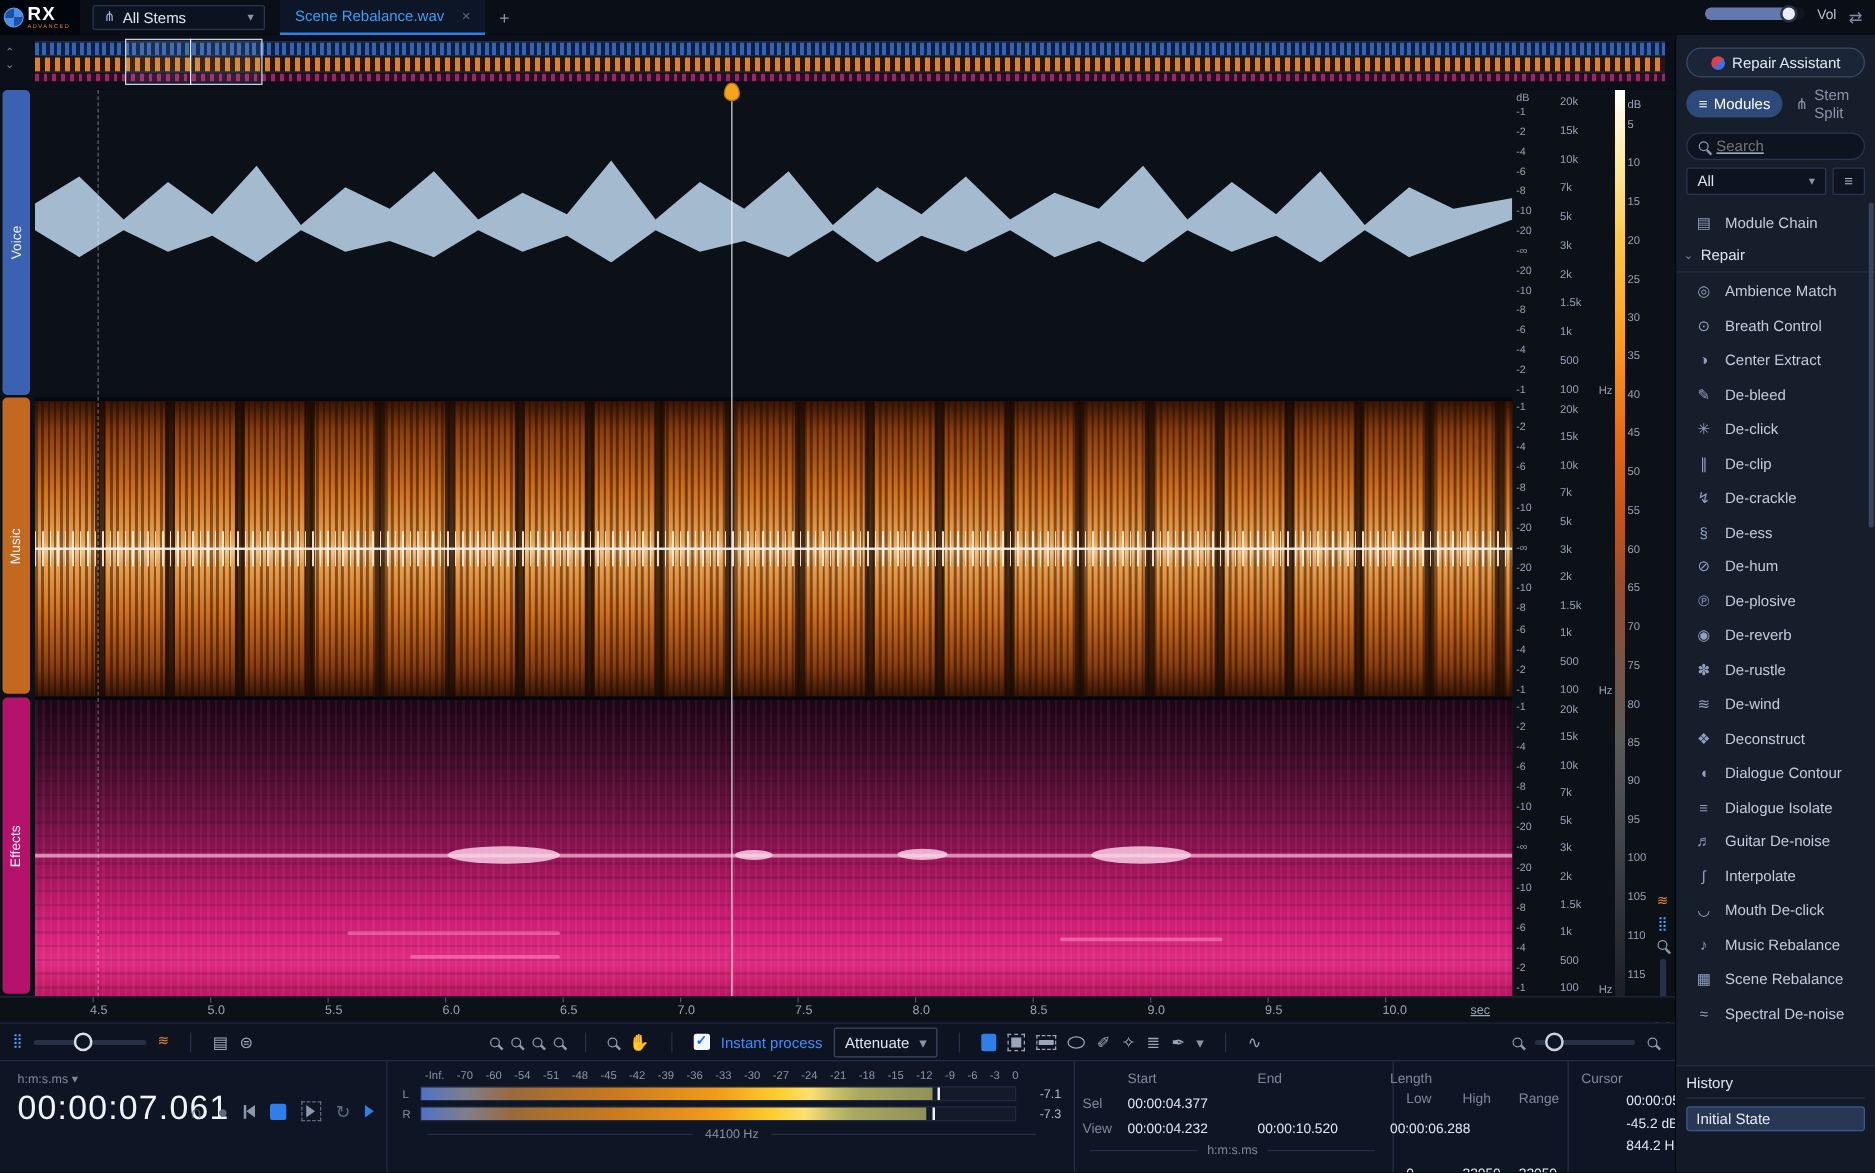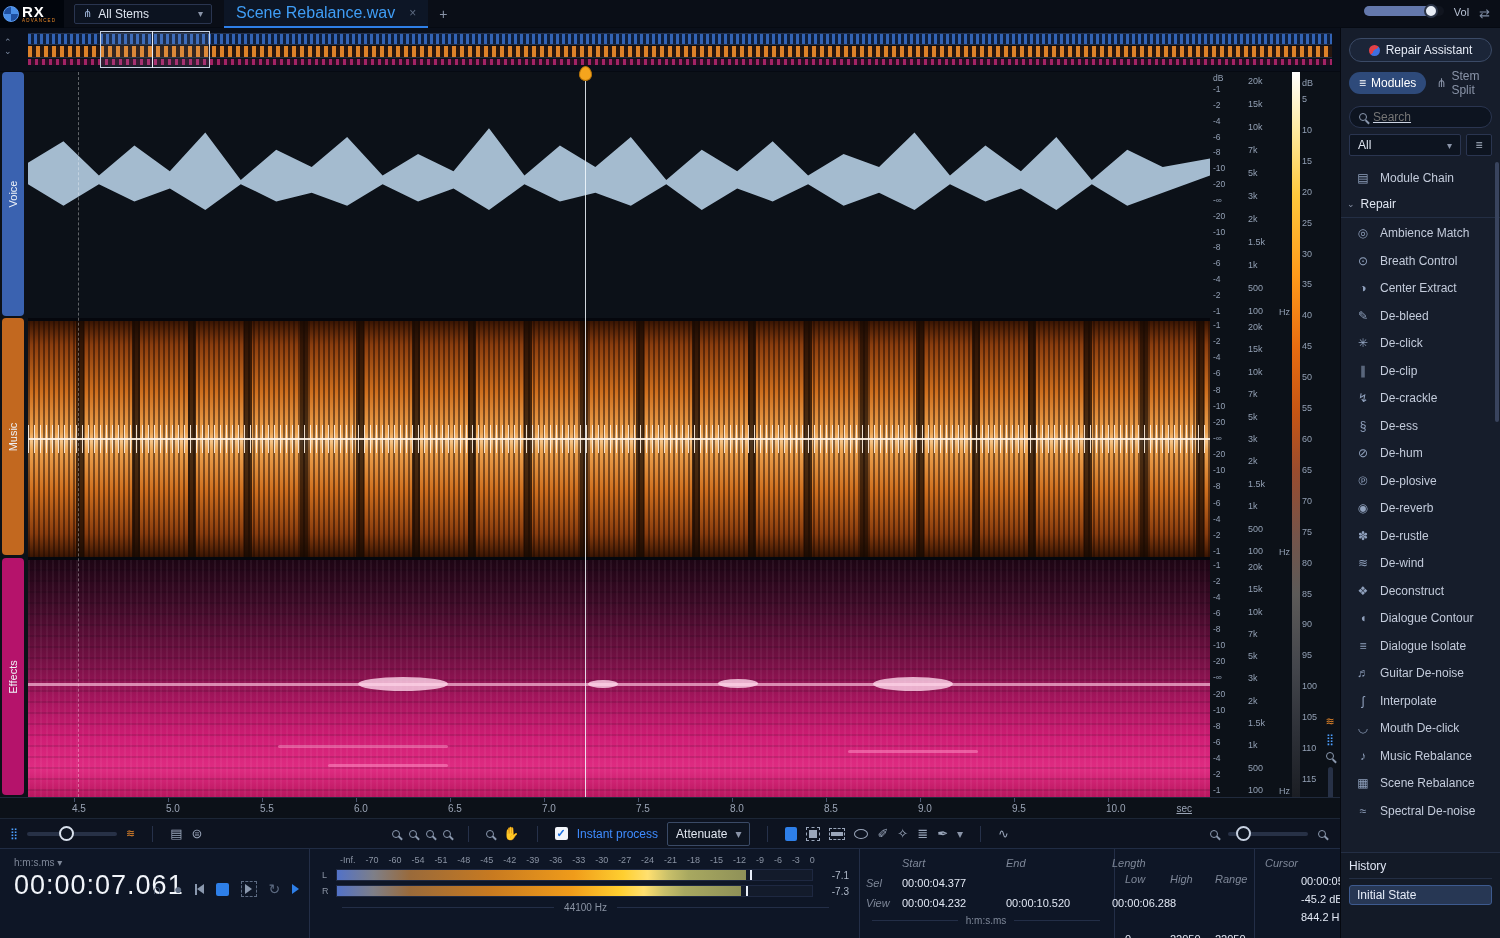--- a/index.html
+++ b/index.html
@@ -11,21 +11,21 @@
   #topbar { position:absolute; left:0; top:0; width:1500px; height:28px; background:#0a0e17; display:flex; align-items:center; border-bottom:1px solid #060a12; }
   .logo { width:64px; height:28px; background:#01050c; display:flex; align-items:center; gap:3px; padding-left:3px; }
   .logo-mark { width:16px; height:16px; border-radius:50%; background:conic-gradient(#4a8fe8 0 25%, #1e4fa0 0 50%, #4a8fe8 0 75%, #1e4fa0 0); border:1px solid #5a9af0; }
   .logo-txt { display:flex; flex-direction:column; line-height:1; }
   .logo-rx { color:#fff; font-weight:bold; font-size:15px; letter-spacing:1px; }
   .logo-adv { color:#e8882a; font-size:4.5px; letter-spacing:1.2px; }
   .stems-dd { margin-left:10px; height:20px; width:138px; border:1px solid #2a3550; background:#0c1320; border-radius:2px; display:flex; align-items:center; gap:6px; padding:0 8px; font-size:12px; color:#dfe5f0; }
   .stems-dd .chev { margin-left:auto; color:#8a94a8; font-size:10px; }
   .glyph { font-size:11px; color:#9fb4d8; }
   .tab { margin-left:12px; height:28px; display:flex; align-items:center; gap:14px; padding:0 12px; background:#0d1626; border-bottom:2px solid #2e7fe8; }
-  .tab-title { color:#3f9df5; font-size:16px; }
+  .tab-title { color:#3f9df5; font-size:12px; }
   .tab-close { color:#5a6residential; color:#5d6b82; font-size:12px; cursor:default; }
   .tab-add { width:30px; text-align:center; color:#8a94a8; font-size:14px; }
   .top-right { margin-left:auto; display:flex; align-items:flex-start; gap:10px; padding-right:10px; }
   .vol-slider { position:relative; width:80px; height:10px; border-radius:5px; background:#11151f; }
   .vol-fill { position:absolute; left:0; top:0; height:10px; width:68px; border-radius:5px; background:#6478ac; }
   .vol-knob { position:absolute; left:60px; top:-2px; width:14px; height:14px; border-radius:50%; background:#e8edf5; border:2px solid #2a3346; }
   .vol-label { font-size:11px; color:#b8c2d4; }
   .swap-ic { color:#7e8ca4; font-size:13px; }
 
   
@@ -147,21 +147,21 @@
     background:linear-gradient(90deg,#5272c8 0%,#7e7f88 9%,#9a6a3a 18%,#c87a20 38%,#f09c1a 58%,#ffcf30 70%,#ffe070 76%,#c9c06a 81%,#a8a860 86%,#8f9158 100%); }
   .m-peak { position:absolute; top:0; bottom:0; left:87%; width:2px; background:#e8eef8; }
   .m-dark { position:absolute; right:0; top:0; bottom:0; width:12.5%;
     background:repeating-linear-gradient(90deg,#222c3e 0 1px, #10播161 1px 3px, #101624 1px 3px); }
   .m-val { width:30px; font-size:10px; color:#aeb8c8; text-align:right; }
   .m-sr { display:flex; align-items:center; gap:10px; margin-top:5px; padding:0 20px; }
   .m-sr .ln { flex:1; height:1px; background:#232e47; }
   .m-sr span { font-size:10px; color:#8a93a3; }
   .sec-selinfo { width:255px; padding:8px 8px 0 6px; font-size:11px; }
   .si-grid { display:grid; grid-template-columns:36px 104px 106px 106px; row-gap:8px; }
-  .si-h { color:#7e8798;font-style:italic; }
+  .si-h { color:#7e8798; }
   .si-v { color:#e2e8f4; }
   .caption-row { display:flex; align-items:center; gap:8px; margin-top:6px; padding:0 6px; }
   .caption-row .ln { flex:1; height:1px; background:#232e47; }
   .caption-row span { font-size:10px; color:#7e8798; }
   .sec-freq { width:140px; padding:8px 8px 0 10px; font-size:11px; }
   .fr-grid { display:grid; grid-template-columns:45px 45px 42px; row-gap:24px;margin-top:16px; }
   .sec-cursor { width:85px; border-right:none; padding:8px 0 0 10px; font-size:11px; }
   .sec-cursor div { margin-bottom:6px; }
   .cur-v { color:#e2e8f4; white-space:nowrap;margin-left:36px; }
 

